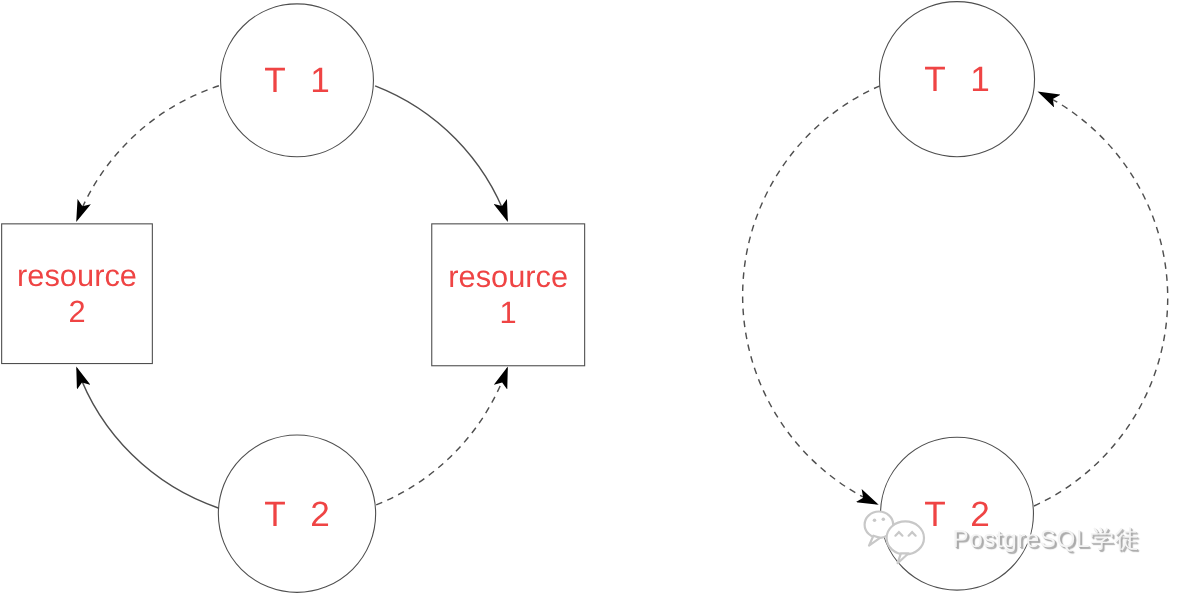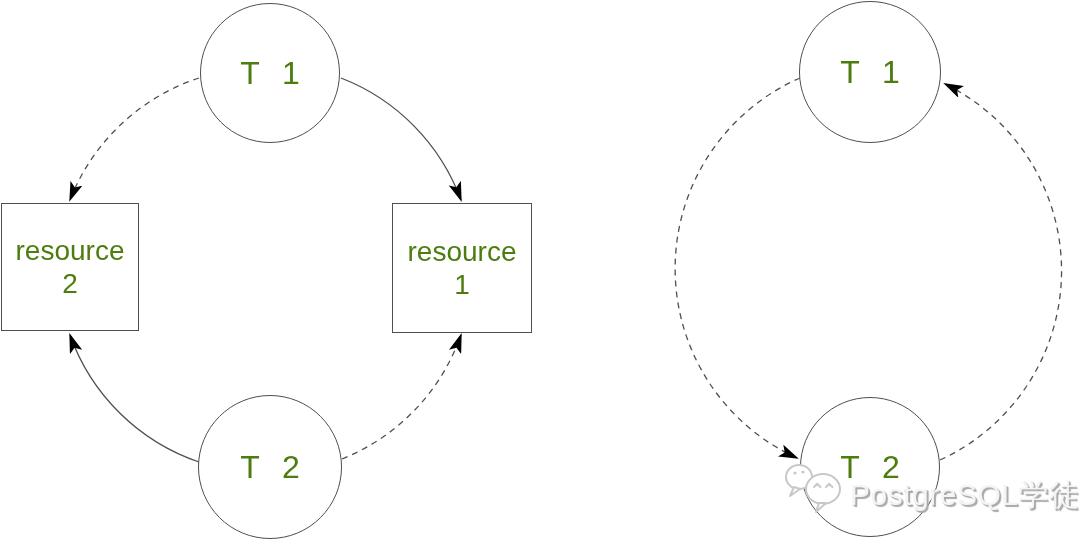--- a/index.html
+++ b/index.html
@@ -19,21 +19,21 @@
     position: absolute;
     left: 0; top: 0;
     width: 1080px; height: 539px;
   }
   .node {
     position: absolute;
     box-sizing: border-box;
     display: flex;
     align-items: center;
     justify-content: center;
-    color: #4d7c0f;
+    color: #ef4444;
     background: #ffffff;
   }
   .node.circle {
     border: 1.6px solid #4f4f4f;
     border-radius: 50%;
     font-size: 32px;
     word-spacing: 14px;
   }
   .node.box {
     border: 1.6px solid #4f4f4f;
@@ -54,22 +54,22 @@
   .watermark {
     position: absolute;
     left: 784px;
     top: 458px;
     display: flex;
     align-items: flex-start;
   }
   .wm-icon { flex: 0 0 auto; }
   .wm-text {
     margin-top: 17px;
-    margin-left: 4px;
-    font-size: 30px;
+    margin-left: 20px;
+    font-size: 22px;
     white-space: nowrap;
     color: #f4f4f4;
     text-shadow: 2px 2px 1px #a8a8a8, 1px 1px 0 #c2c2c2;
     letter-spacing: 0.5px;
   }
 </style>
 </head>
 <body>
 
 <div class="canvas">

